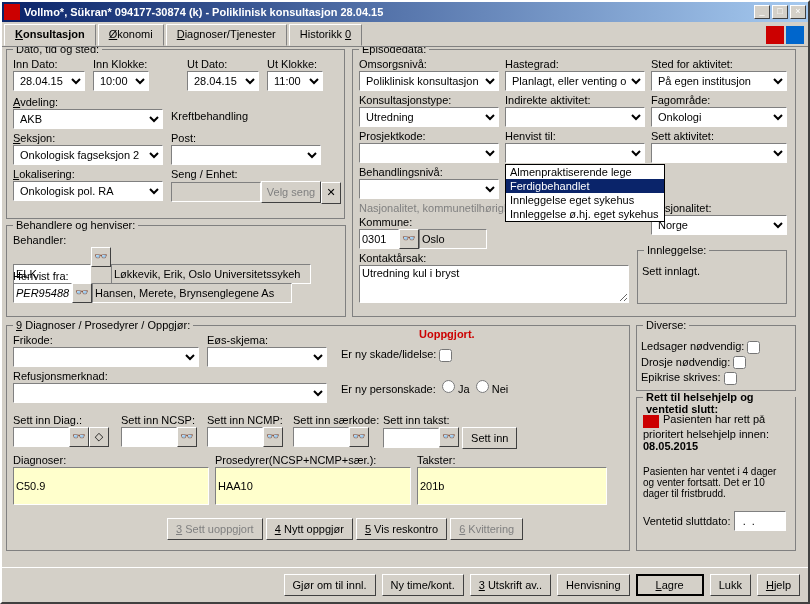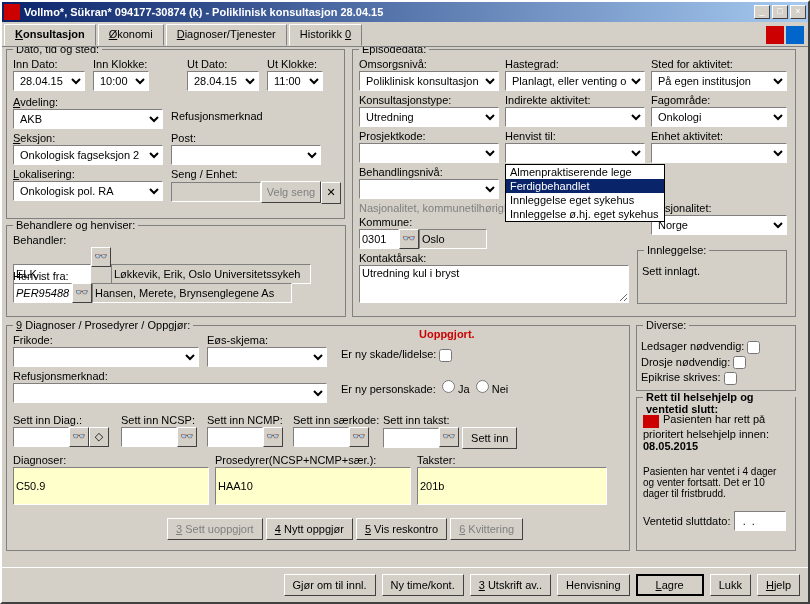--- a/index.html
+++ b/index.html
@@ -65,21 +65,21 @@
 
   <div class="content">
 
     <div class="group" style="left:4px;top:2px;width:339px;height:170px">
       <span class="group-title">Dato, tid og sted:</span>
       <div class="field" style="left:6px;top:8px"><span class="lbl">Inn Dato:</span><select style="width:72px"><option>28.04.15</option></select></div>
       <div class="field" style="left:86px;top:8px"><span class="lbl">Inn Klokke:</span><select style="width:56px"><option>10:00</option></select></div>
       <div class="field" style="left:180px;top:8px"><span class="lbl">Ut Dato:</span><select style="width:72px"><option>28.04.15</option></select></div>
       <div class="field" style="left:260px;top:8px"><span class="lbl">Ut Klokke:</span><select style="width:56px"><option>11:00</option></select></div>
       <div class="field" style="left:6px;top:46px"><span class="lbl"><u>A</u>vdeling:</span><select style="width:150px"><option>AKB</option></select></div>
-      <div class="field" style="left:164px;top:60px"><span>Refusjonsmerknad</span></div>
+      <div class="field" style="left:164px;top:60px"><span>Kreftbehandling</span></div>
       <div class="field" style="left:6px;top:82px"><span class="lbl"><u>S</u>eksjon:</span><select style="width:150px"><option>Onkologisk fagseksjon 2</option></select></div>
       <div class="field" style="left:164px;top:82px"><span class="lbl">Post:</span><select style="width:150px"><option></option></select></div>
       <div class="field" style="left:6px;top:118px"><span class="lbl"><u>L</u>okalisering:</span><select style="width:150px"><option>Onkologisk pol. RA</option></select></div>
       <div class="field" style="left:164px;top:118px"><span class="lbl">Seng / Enhet:</span><input type="text" class="ro" style="width: 90px;"><button class="btn" disabled="" style="width:60px;padding:2px 2px">Velg seng</button><button class="btn" style="width:20px;padding:0">✕</button></div>
     </div>
 
     <div class="group" style="left:4px;top:178px;width:340px;height:92px">
       <span class="group-title">Behandlere og henviser:</span>
       <div class="field" style="left:6px;top:8px"><span class="lbl">Behandler:</span><input type="text" style="width: 78px; margin-top: 17px;" value="ELK"><span class="bino">👓</span><input type="text" class="ro" style="width: 200px;" value="Løkkevik, Erik, Oslo Universitetssykeh"></div>
       <div class="field" style="left:6px;top:44px"><span class="lbl">Henvist fra:</span><input type="text" style="width: 59px; font-style: italic;" value="PER95488"><span class="bino">👓</span><input type="text" class="ro" style="width: 200px;" value="Hansen, Merete, Brynsenglegene As"></div>
@@ -88,21 +88,21 @@
     <div class="group" style="left:350px;top:2px;width:444px;height:268px">
       <span class="group-title">Episodedata:</span>
       <div class="field" style="left:6px;top:8px;width:140px"><span class="lbl">Omsorgsnivå:</span><select style="width:140px"><option>Poliklinisk konsultasjon</option></select></div>
       <div class="field" style="left:152px;top:8px;width:140px"><span class="lbl">Hastegrad:</span><select style="width:140px"><option>Planlagt, eller venting ove</option></select></div>
       <div class="field" style="left:298px;top:8px;width:136px"><span class="lbl">Sted for aktivitet:</span><select style="width:136px"><option>På egen institusjon</option></select></div>
       <div class="field" style="left:6px;top:44px;width:140px"><span class="lbl">Konsultasjonstype:</span><select style="width:140px"><option>Utredning</option></select></div>
       <div class="field" style="left:152px;top:44px;width:140px"><span class="lbl">Indirekte aktivitet:</span><select style="width:140px"><option></option></select></div>
       <div class="field" style="left:298px;top:44px;width:136px"><span class="lbl">Fagområde:</span><select style="width:136px"><option>Onkologi</option></select></div>
       <div class="field" style="left:6px;top:80px;width:140px"><span class="lbl">Prosjektkode:</span><select style="width:140px"><option></option></select></div>
       <div class="field" style="left:152px;top:80px;width:140px"><span class="lbl">Henvist til:</span><select style="width:140px"><option></option></select></div>
-      <div class="field" style="left:298px;top:80px;width:136px"><span class="lbl">Enhet aktivitet:</span><select style="width:136px"><option></option></select></div>
+      <div class="field" style="left:298px;top:80px;width:136px"><span class="lbl">Sett aktivitet:</span><select style="width:136px"><option></option></select></div>
       <div class="field" style="left:6px;top:116px;width:140px"><span class="lbl">Behandlingsnivå:</span><select style="width:140px"><option></option></select></div>
 
       <div class="dropdown-list" style="left:152px;top:114px;width:160px">
         <div>Almenpraktiserende lege</div>
         <div class="sel">Ferdigbehandlet</div>
         <div>Innleggelse eget sykehus</div>
         <div>Innleggelse ø.hj. eget sykehus</div>
       </div>
 
       <div class="field" style="left:6px;top:152px;color:#808080">Nasjonalitet, kommunetilhørigh</div>

